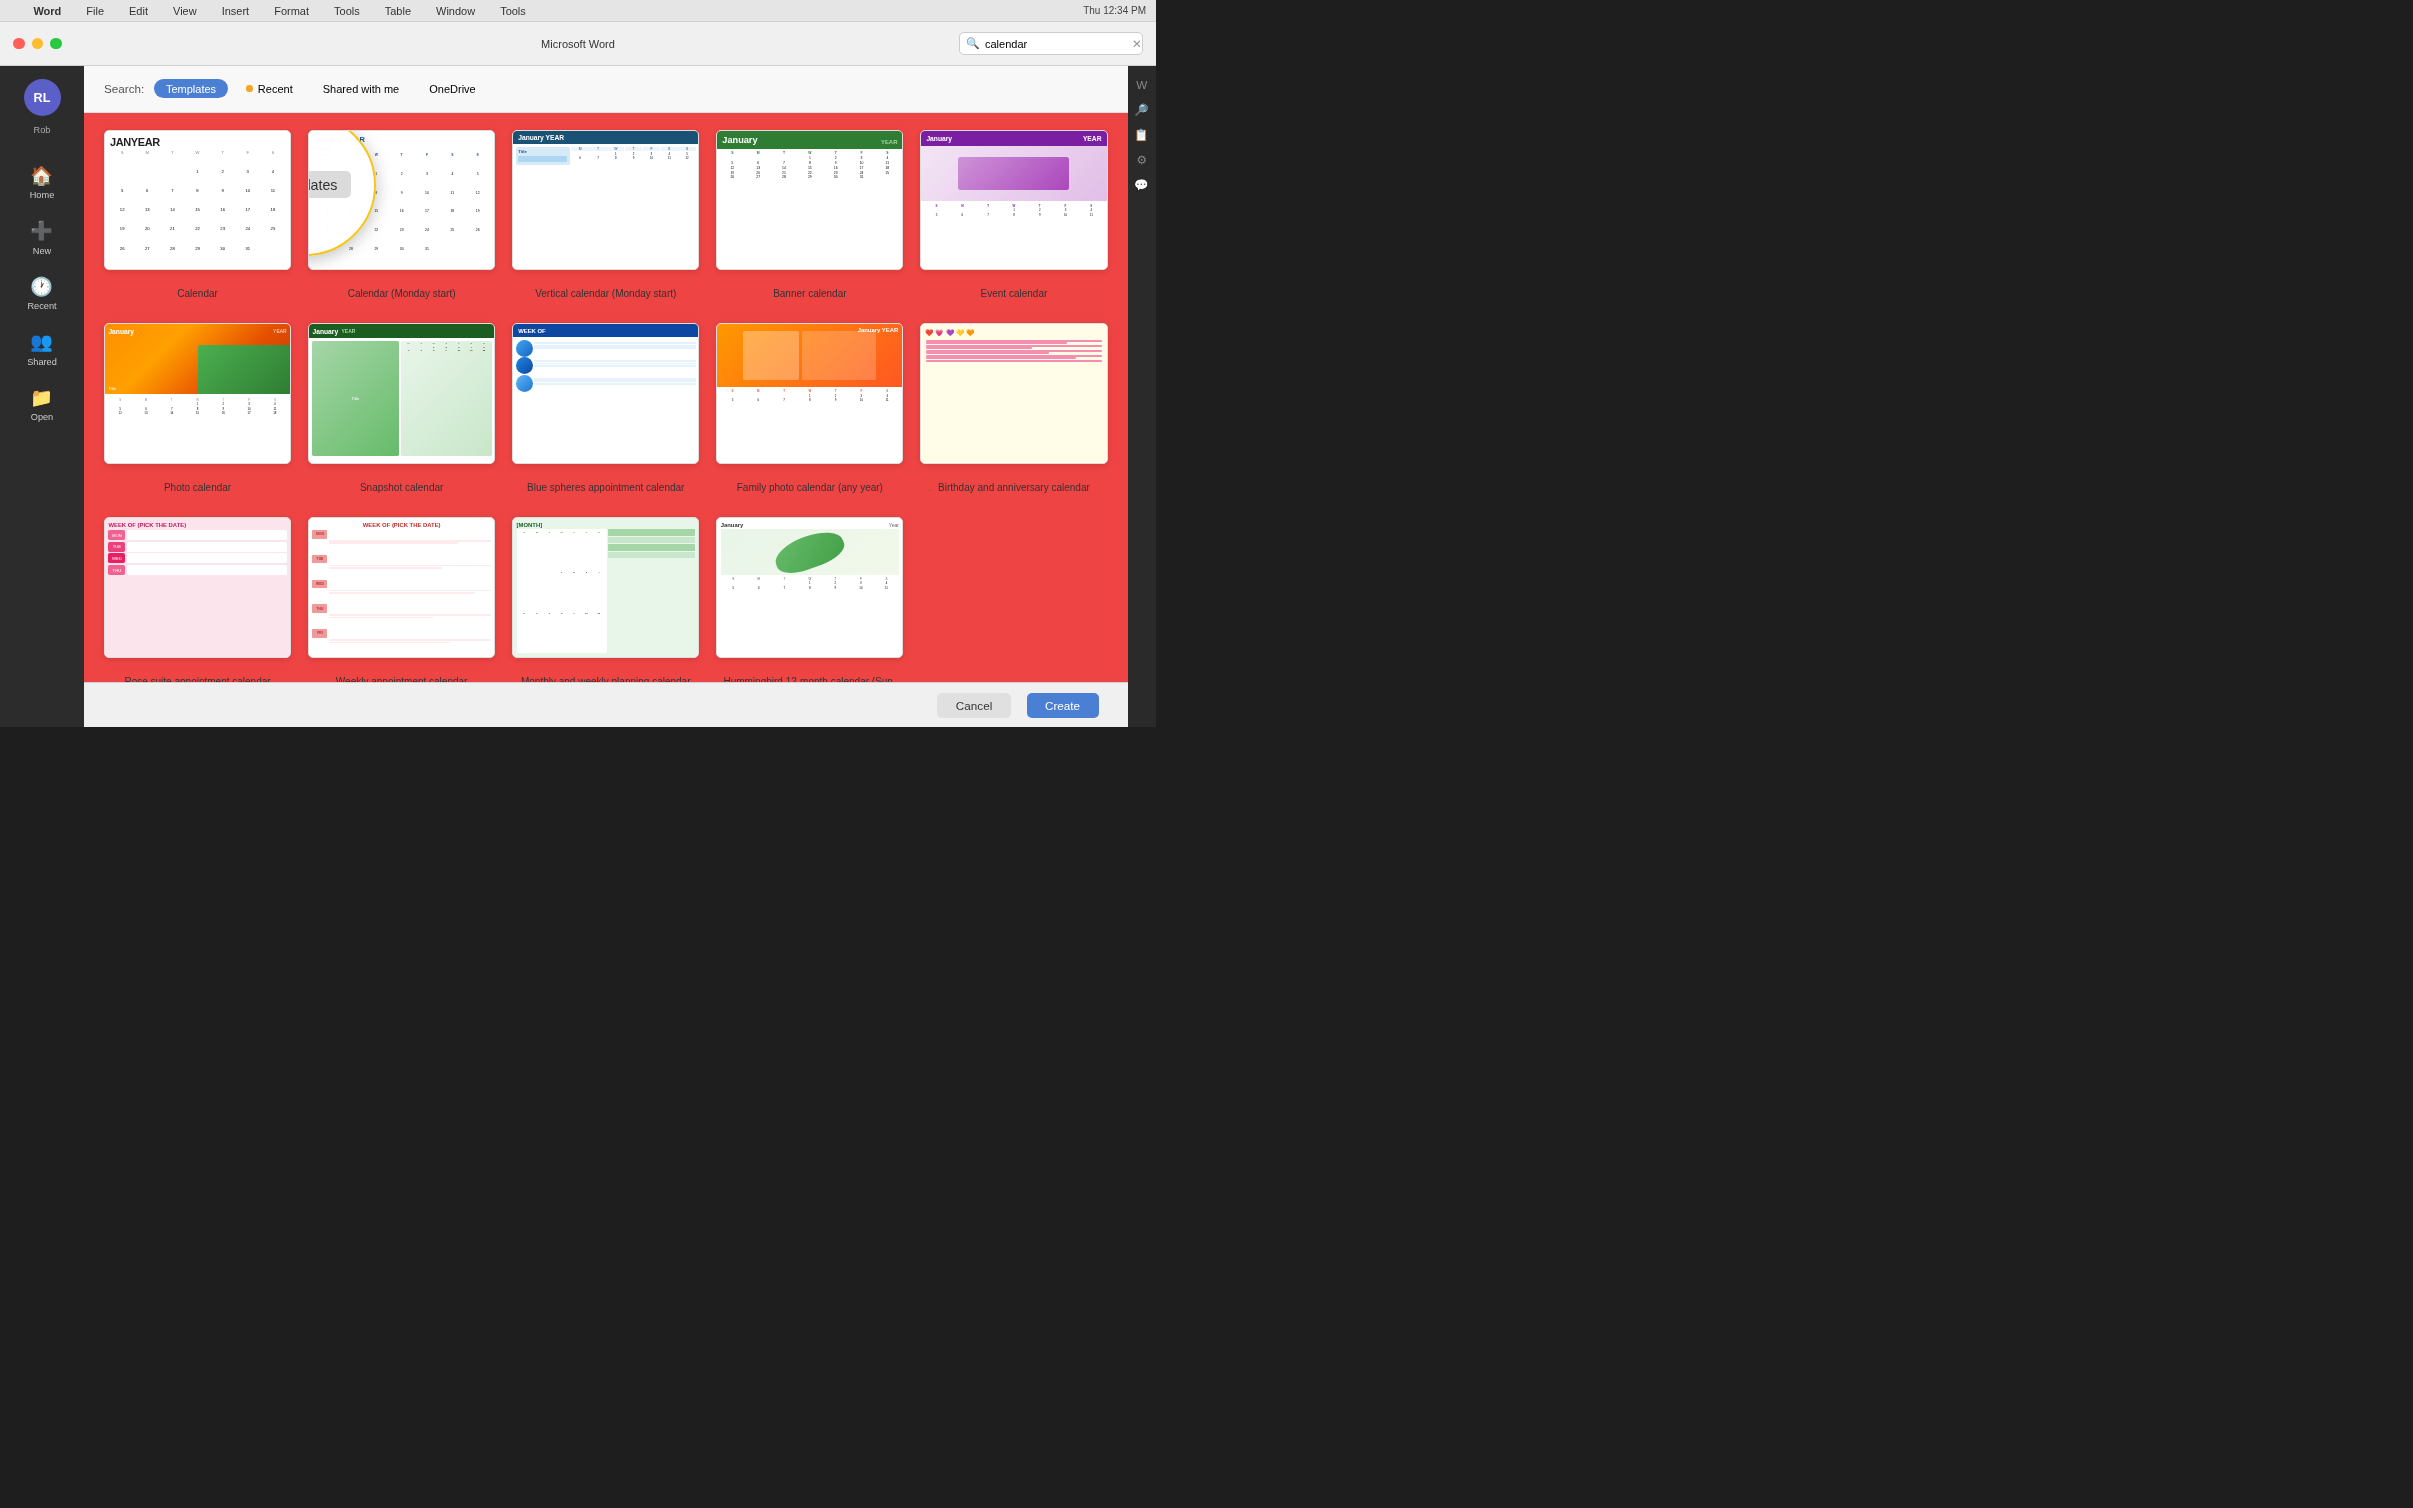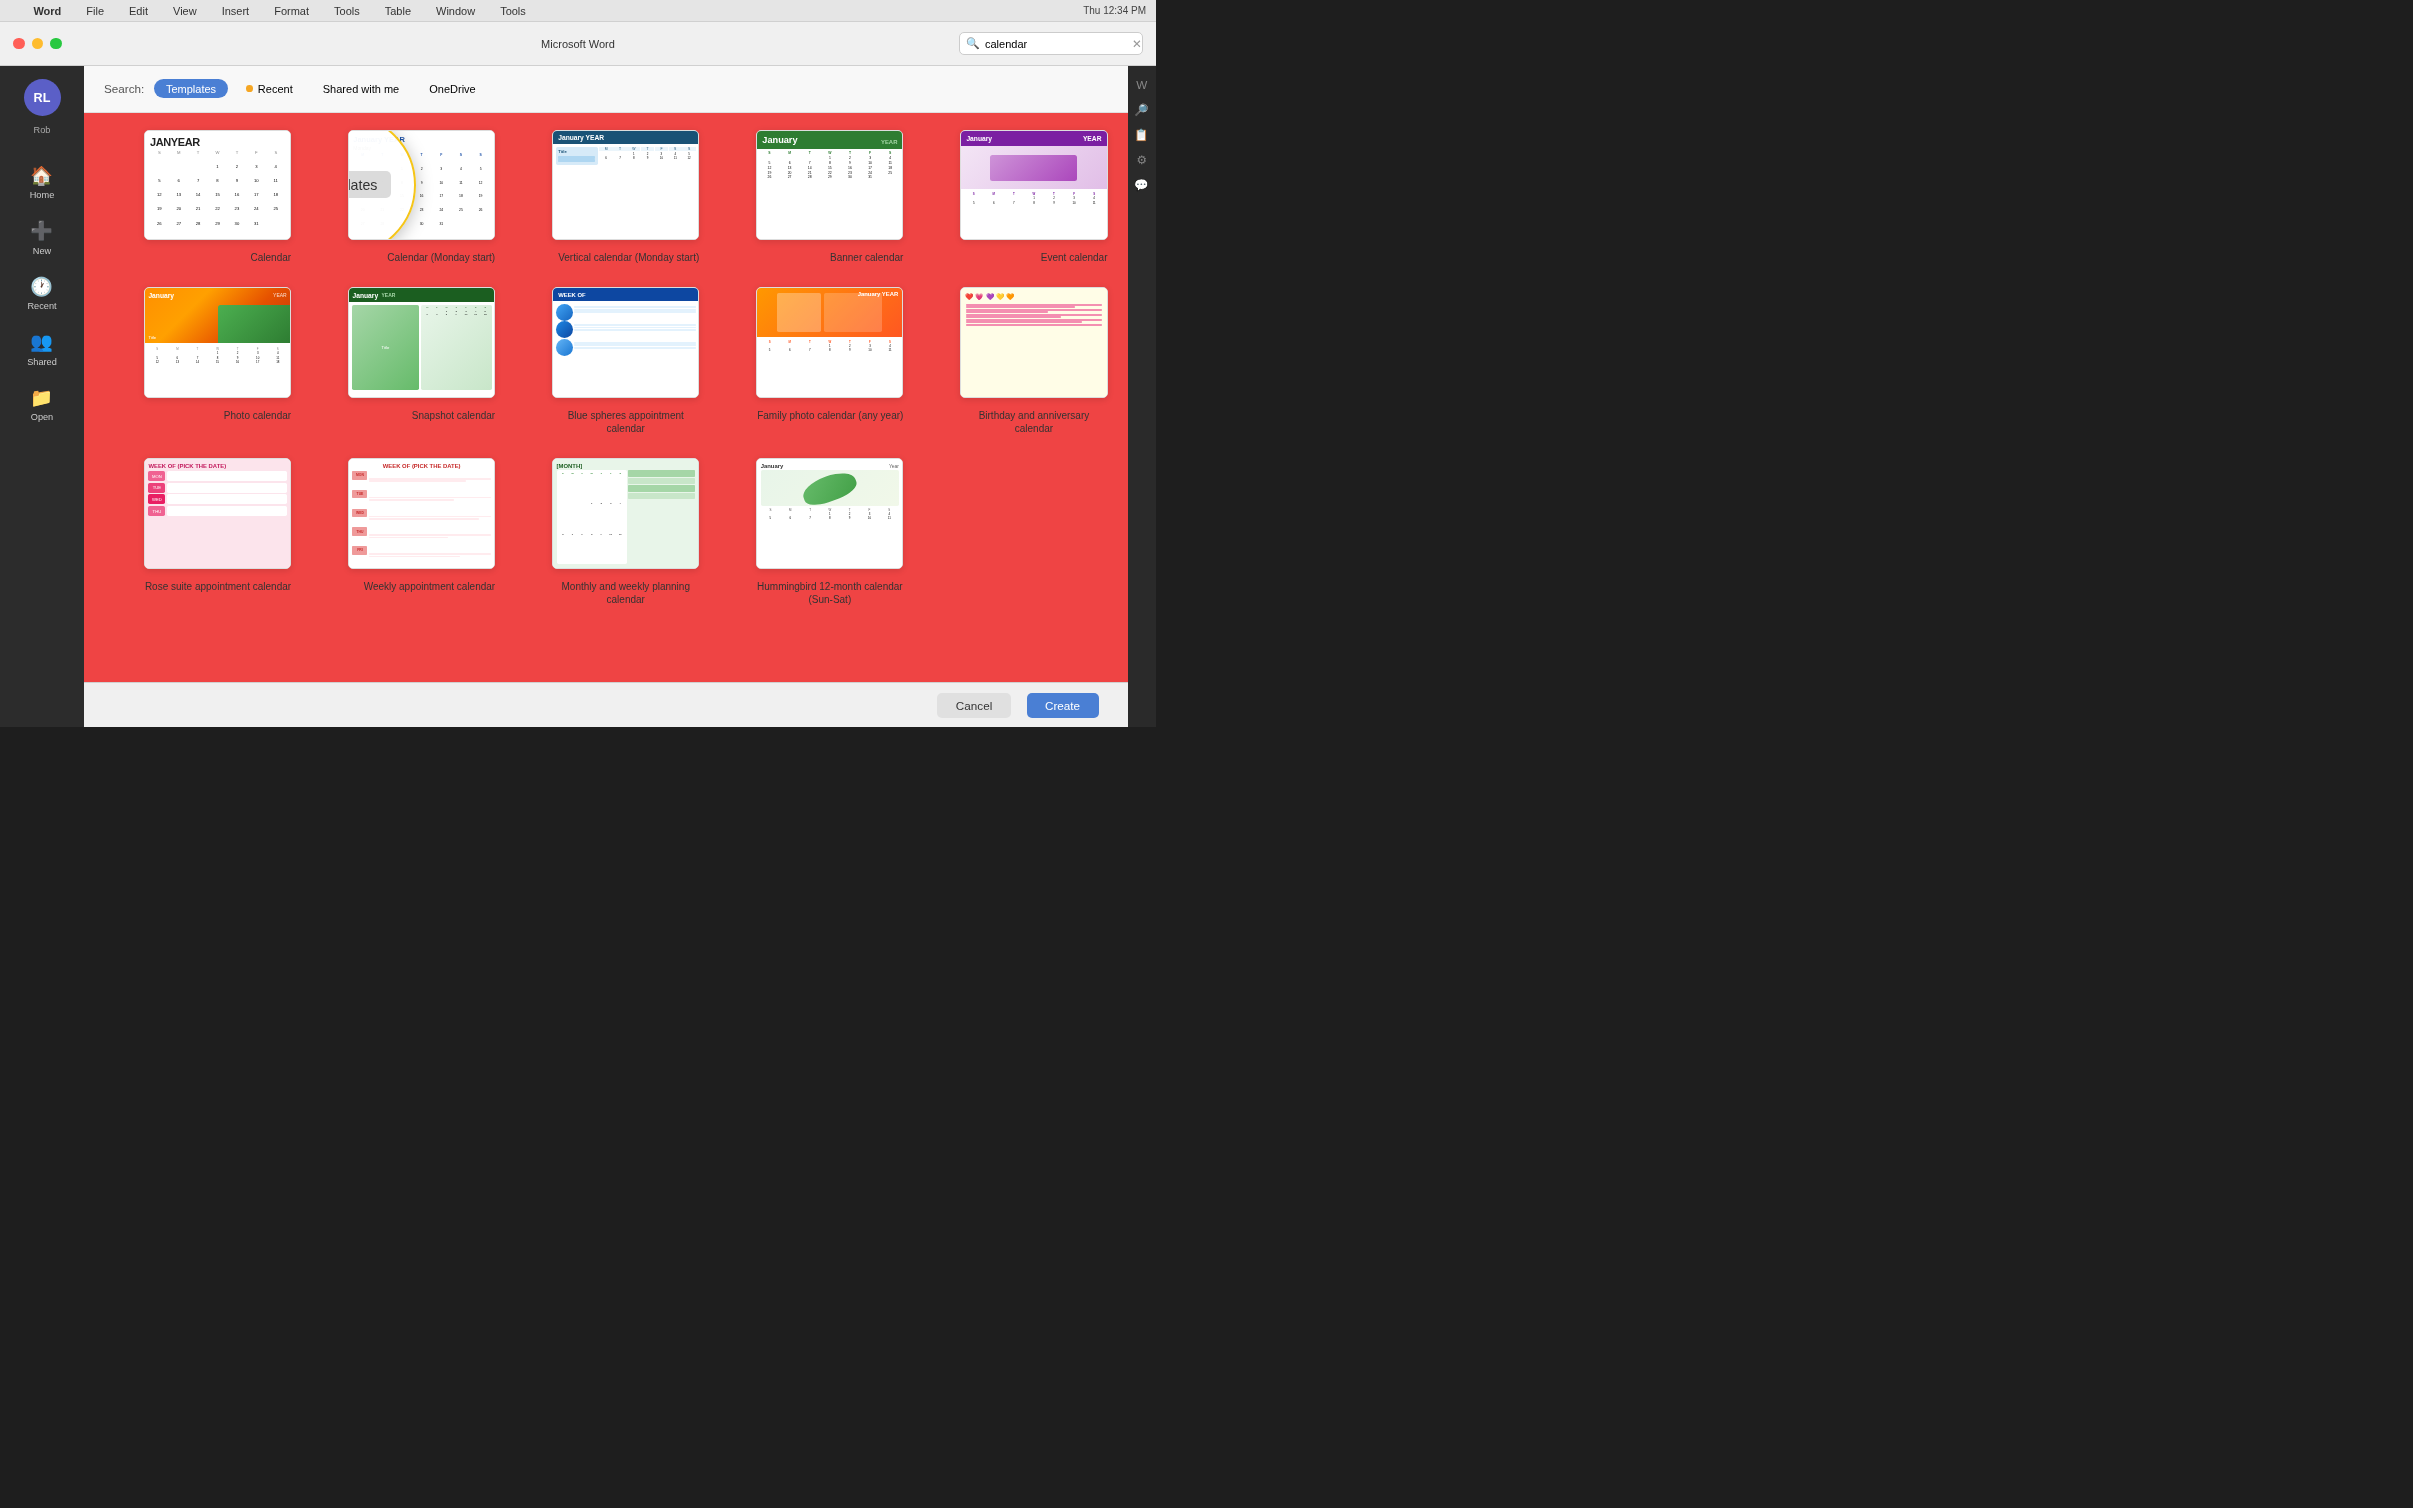--- a/index.html
+++ b/index.html
@@ -222,24 +222,23 @@
       padding: 17px 20px;
       display: grid;
       grid-template-columns: repeat(5, 1fr);
       gap: 23.5px 17px;
       align-content: start;
     }
 
     .template-item {
       display: flex;
       flex-direction: column;
-      align-items: flex-end;
-      gap: 11px;
+      align-items: center;
+      gap: 17px;
       cursor: pointer;
-      margin-left: 40px;
     }
 
     .template-thumb {
       width: 100%;
       aspect-ratio: 4/3;
       border-radius: 5px;
       overflow: hidden;
       border: 0.8px solid #ddd;
       background: white;
       display: flex;

